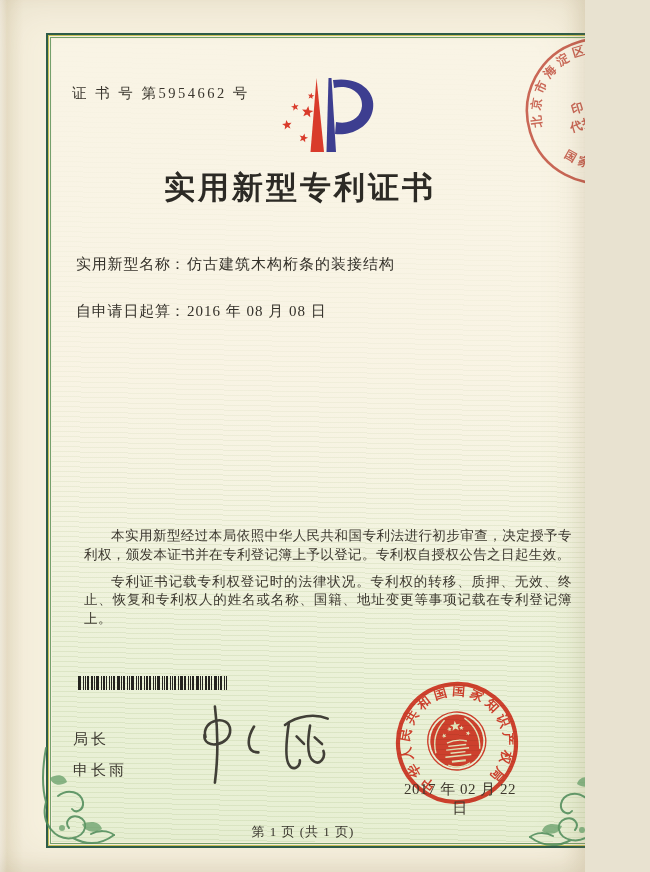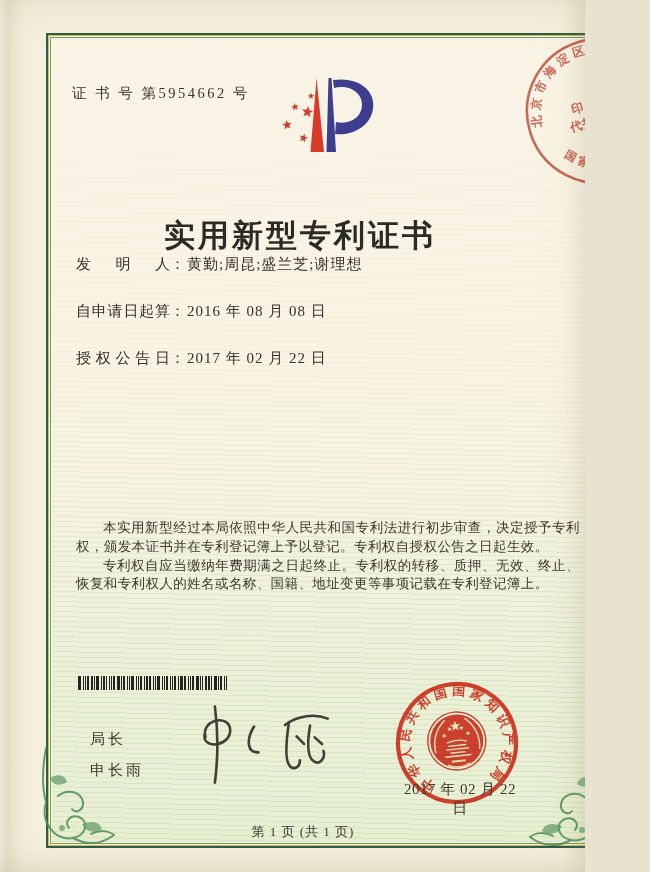--- a/index.html
+++ b/index.html
@@ -14,32 +14,32 @@
   .frame .l3{position:absolute;inset:2px;border:1px solid #74a06c;}
   .inner-bg{position:absolute;inset:4px;
         background:linear-gradient(180deg,#f9f4e5 0%,#f8f3e3 40%,#f2f3df 60%,#ebf1d8 78%,#e7efd3 100%);}
   .inner-bg .waves{position:absolute;inset:0;
         background:repeating-linear-gradient(1.2deg, rgba(160,184,120,.20) 0 1px, rgba(255,255,255,0) 1px 5px);}
   .inner-bg .fade{position:absolute;inset:0;
         background:linear-gradient(180deg, rgba(249,244,229,.95) 0%, rgba(249,244,229,.65) 38%, rgba(249,244,229,.15) 62%, rgba(249,244,229,0) 75%);}
   
   .certno{position:absolute;left:72px;top:84px;font-size:14.5px;letter-spacing:2.5px;color:#3a362e;}
   .title{position:absolute;left:46px;top:167px;width:508px;text-align:center;
-         font-size:31px;font-weight:bold;letter-spacing:3px;color:#2c2a25;margin-top:48px;}
+         font-size:31px;font-weight:bold;letter-spacing:3px;color:#2c2a25;}
   .fields{position:absolute;left:76px;top:254px;width:500px;}
   .frow{height:47px;line-height:20px;font-size:15px;white-space:nowrap;}
   .flabel{display:inline-block;width:94px;text-align:justify;text-align-last:justify;color:#34312a;}
   .fcolon{margin:0 2px 0 0;}
   .fvalue{letter-spacing:1px;color:#34312a;}
   .bodytext{position:absolute;left:76px;top:519px;width:504px;font-size:13.5px;
         line-height:18.8px;text-align:justify;color:#3c382f;letter-spacing:.4px;}
-  .bodytext p{margin:0;text-indent:2em;}
+  .bodytext p{margin:8px;text-indent:2em;}
   .barcode{position:absolute;left:78px;top:676px;height:14px;display:flex;align-items:stretch;}
   .barcode i{display:block;background:#24231f;margin-right:0;}
-  .signoff{position:absolute;left:90px;top:724px;font-size:15px;color:#3a362e;line-height:31px;letter-spacing:3px;}
+  .signoff{position:absolute;left:73px;top:724px;font-size:15px;color:#3a362e;line-height:31px;letter-spacing:3px;}
   .sig-svg{position:absolute;left:186px;top:700px;}
   .sealwrap{position:absolute;left:394px;top:680px;width:126px;height:126px;transform:rotate(-6deg);
         mix-blend-mode:multiply;opacity:.95;}
   .sealdate{position:absolute;left:396px;top:780px;width:128px;text-align:center;font-size:15px;
         color:#3e382d;letter-spacing:.5px;z-index:6;}
   .footer{position:absolute;left:48px;top:823px;width:510px;text-align:center;font-size:13px;
         letter-spacing:1px;color:#3a372f;}
   .flourish{position:absolute;z-index:3;}
   .flourish.right{transform:scaleX(-1);}
   .taxstamp{position:absolute;left:514px;top:26px;width:170px;height:170px;transform:rotate(-17deg);
@@ -72,28 +72,27 @@
       <polygon points="14.2,27.1 15.7,29.5 18.5,29.0 16.7,31.2 18.0,33.7 15.3,32.6 13.4,34.7 13.5,31.8 11.0,30.6 13.8,29.9"></polygon>
       <polygon points="28.3,30.1 29.3,34.2 33.4,35.0 29.8,37.1 30.3,41.3 27.1,38.5 23.3,40.3 25.0,36.4 22.1,33.4 26.3,33.8"></polygon>
       <polygon points="6.3,44.0 8.0,47.1 11.5,46.8 9.1,49.4 10.5,52.6 7.3,51.1 4.7,53.4 5.1,49.9 2.1,48.1 5.5,47.5"></polygon>
       <polygon points="24.6,57.5 25.0,60.8 28.1,61.7 25.1,63.0 25.2,66.3 23.0,63.9 20.0,65.0 21.6,62.1 19.6,59.6 22.8,60.2"></polygon>
     </g>
   </svg>
 
   <div class="title">实用新型专利证书</div>
 
   <div class="fields">
-      <div class="frow"><span class="flabel">发明人</span><span class="fcolon">：</span><span class="fvalue">黄勤;周昆;盛兰芝;谢理想</span></div>
+      <div class="frow"><span class="flabel">实用新型名称</span><span class="fcolon">：</span><span class="fvalue">仿古建筑木构桁条的装接结构</span></div>
       <div class="frow"><span class="flabel">自申请日起算</span><span class="fcolon">：</span><span class="fvalue">2016 年 08 月 08 日</span></div>
-      <div class="frow"><span class="flabel">授权公告日</span><span class="fcolon">：</span><span class="fvalue">2017 年 02 月 22 日</span></div>
     </div>
 
   <div class="bodytext">
       <p>本实用新型经过本局依照中华人民共和国专利法进行初步审查，决定授予专利权，颁发本证书并在专利登记簿上予以登记。专利权自授权公告之日起生效。</p>
-      <p>专利权自应当缴纳年费期满之日起终止。专利权的转移、质押、无效、终止、恢复和专利权人的姓名或名称、国籍、地址变更等事项记载在专利登记簿上。</p>
+      <p>专利证书记载专利权登记时的法律状况。专利权的转移、质押、无效、终止、恢复和专利权人的姓名或名称、国籍、地址变更等事项记载在专利登记簿上。</p>
     </div>
 
   <div class="barcode">
       <i style="width: 3px; margin-right: 2px;"></i>
       <i style="width: 1px; margin-right: 1px;"></i>
       <i style="width: 1px; margin-right: 1px;"></i>
       <i style="width: 2px; margin-right: 2px;"></i>
       <i style="width: 2px; margin-right: 1px;"></i>
       <i style="width: 1px; margin-right: 1px;"></i>
       <i style="width: 3px; margin-right: 2px;"></i>

